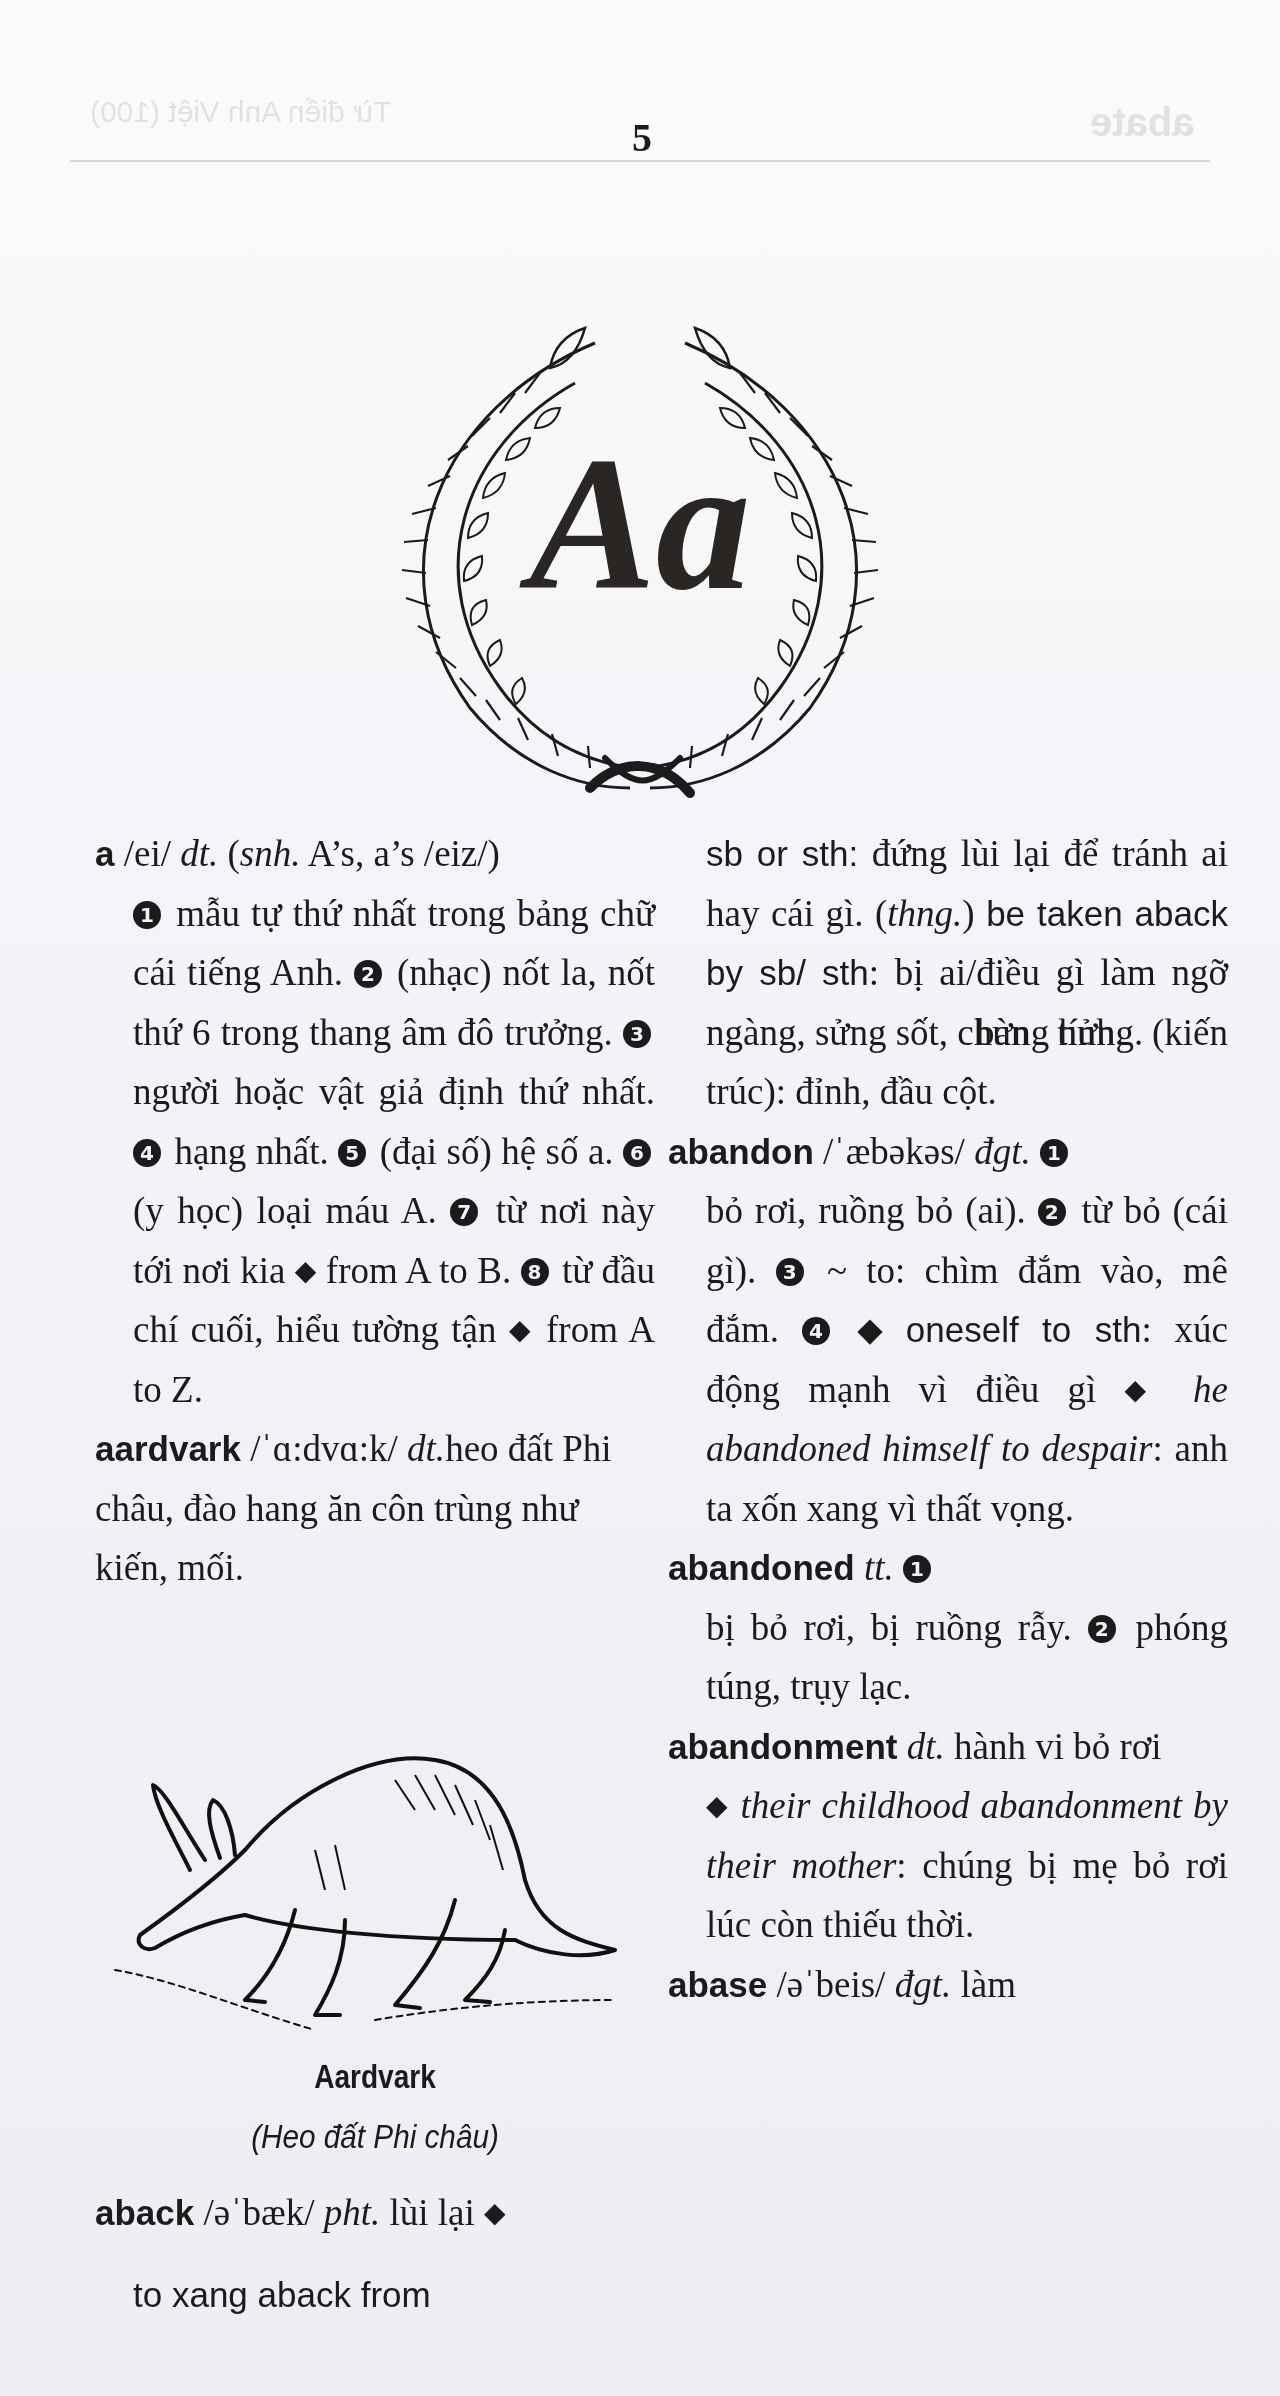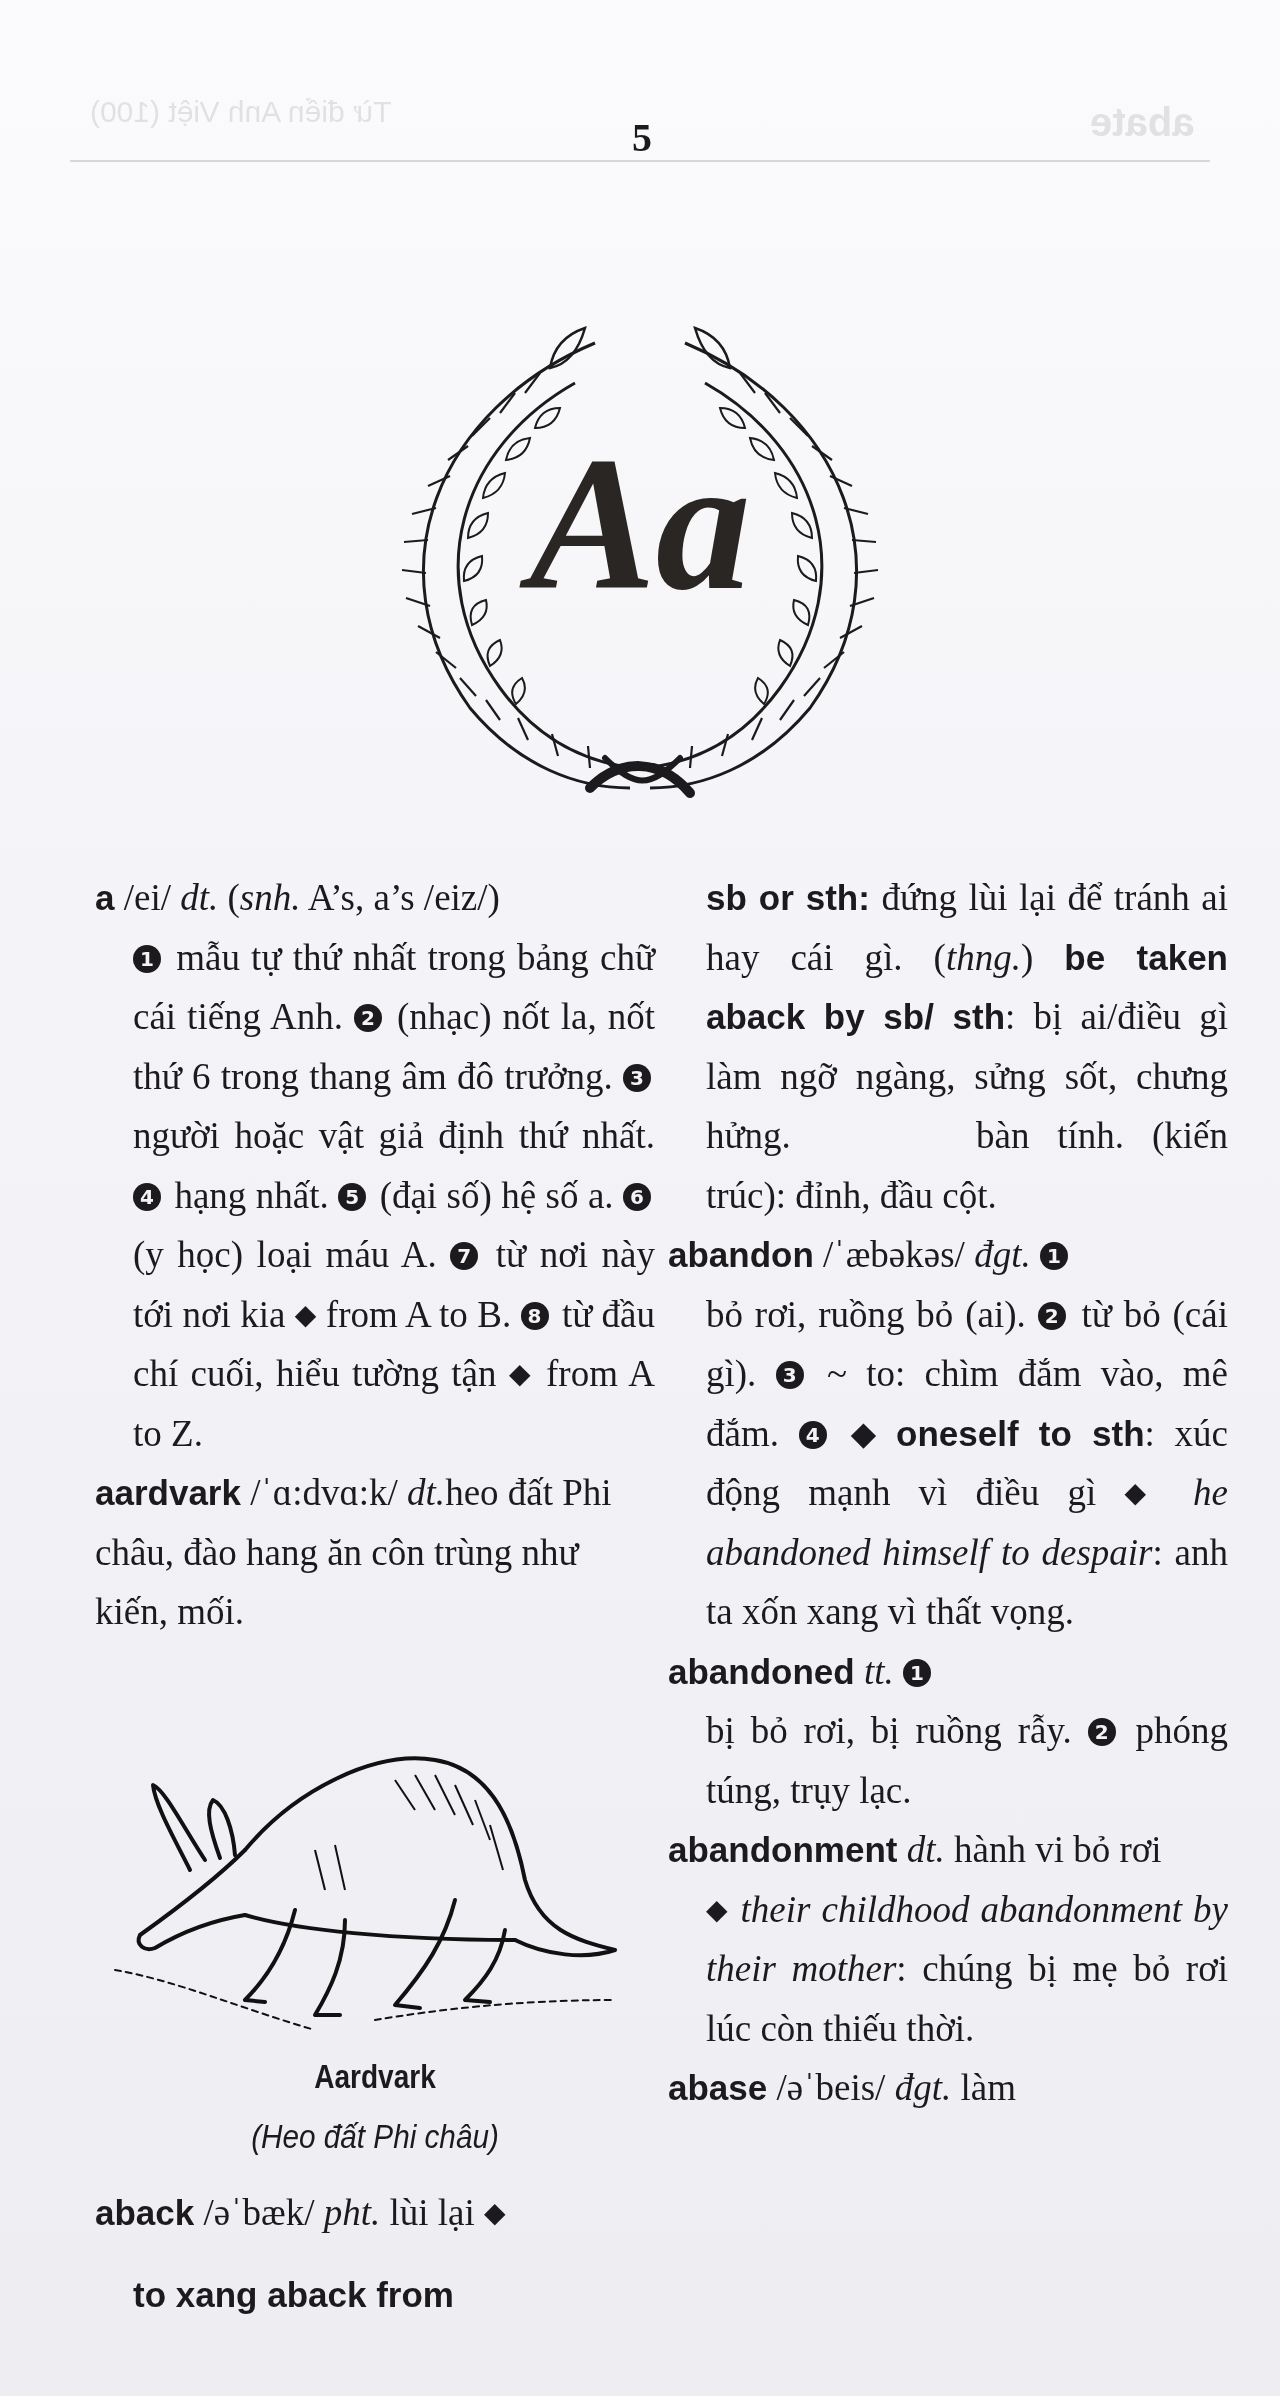--- a/index.html
+++ b/index.html
@@ -26,37 +26,37 @@
   .bleed {
     position: absolute; color: #8a8890; opacity: 0.22;
     font-family: "Liberation Sans", sans-serif; transform: scaleX(-1);
   }
   
   .emblem {
     position: absolute; left: 350px; top: 288px; width: 580px; height: 520px;
   }
   
   .col {
-    position: absolute; top: 868px; width: 560px;
+    position: absolute; top: 824px; width: 560px;
     font-size: 37px; line-height: 59.5px;
   }
   .col-left { left: 95px; }
   .col-right { left: 668px; }
   .entry { margin: 0; }
   .entry .body { display: block; padding-left: 38px; text-align: justify; }
   .entry .first { display: block; }
   .hw {
     font-family: "Liberation Sans", "DejaVu Sans", sans-serif;
     font-weight: bold; font-size: 35px;
   }
   .ph { font-style: normal; }
   .pos { font-style: italic; }
   .idiom {
     font-family: "Liberation Sans", "DejaVu Sans", sans-serif;
-    font-weight: bold; font-size: 35px; margin-top: 27px;
+    font-weight: normal; font-size: 35px; margin-top: 27px;
   }
   .ex { font-style: italic; }
   .num {
     display: inline-block; width: 28px; height: 28px; border-radius: 50%;
     background: #1c1a1c; color: #f3f2f6; font-family: "DejaVu Sans", sans-serif;
     font-size: 20px; line-height: 28px; text-align: center; font-weight: bold;
     vertical-align: 4px; margin-right: 4px;
   }
   .diamond { font-size: 28px; vertical-align: 3px; }
   .illus-wrap {

